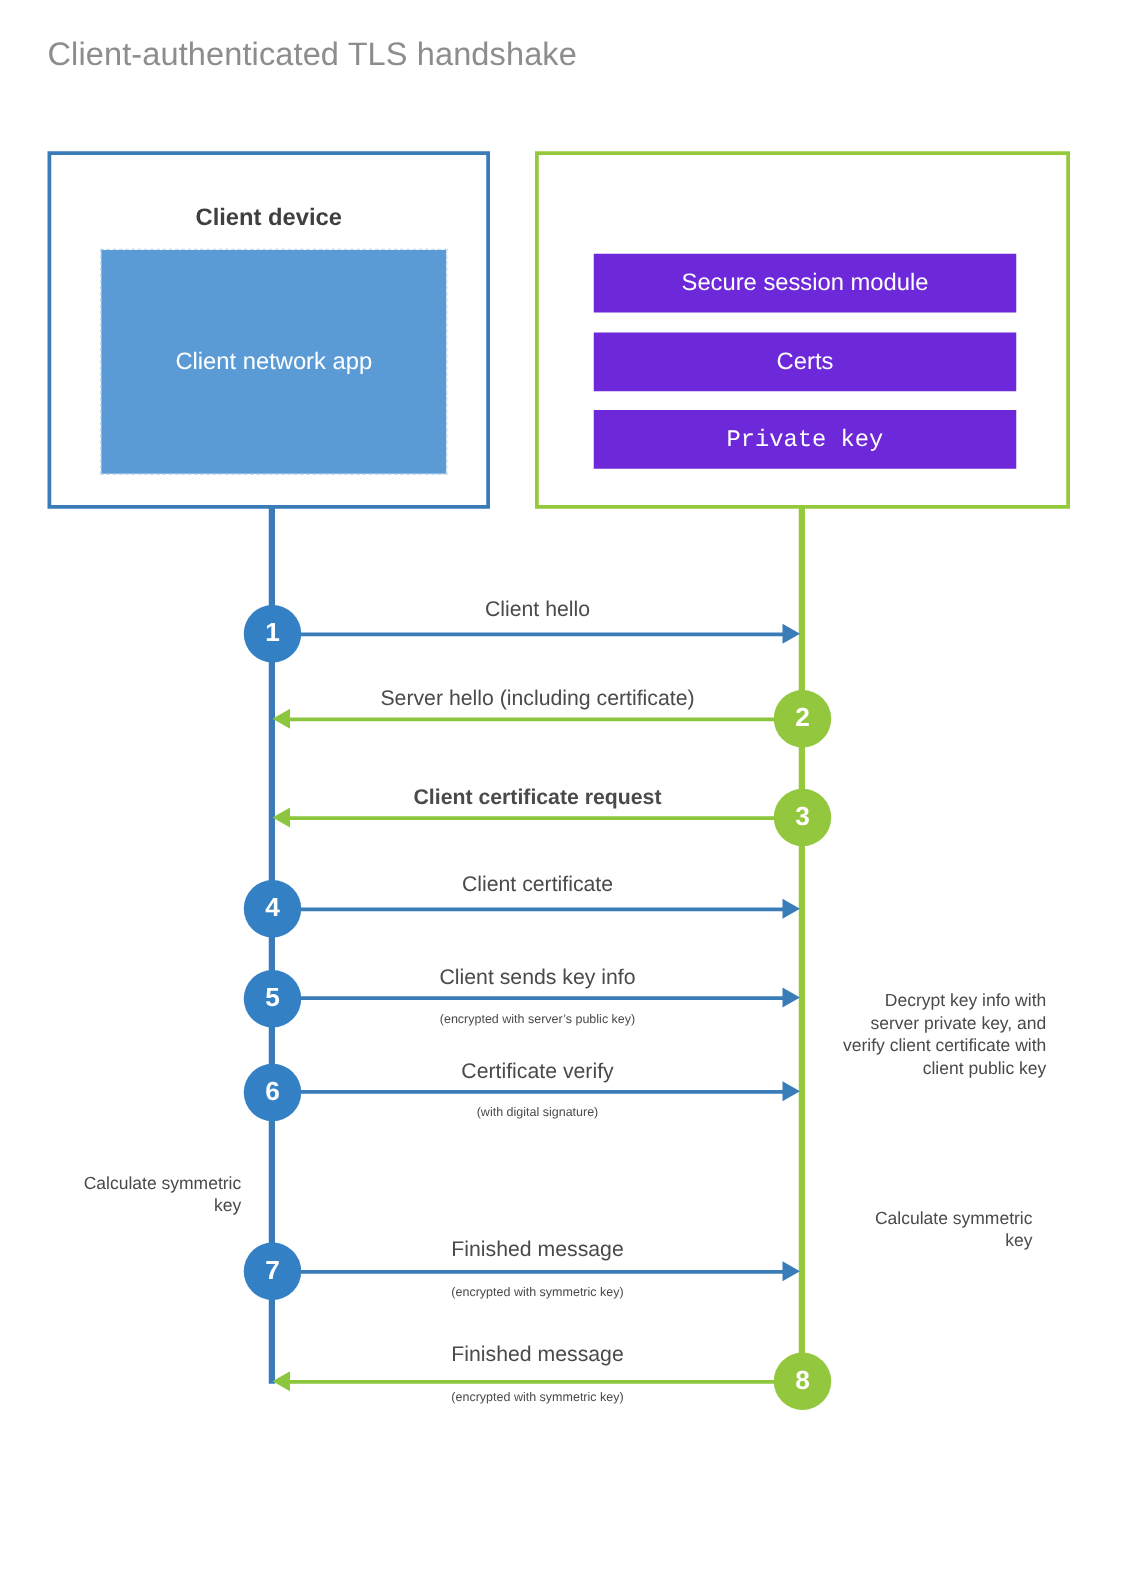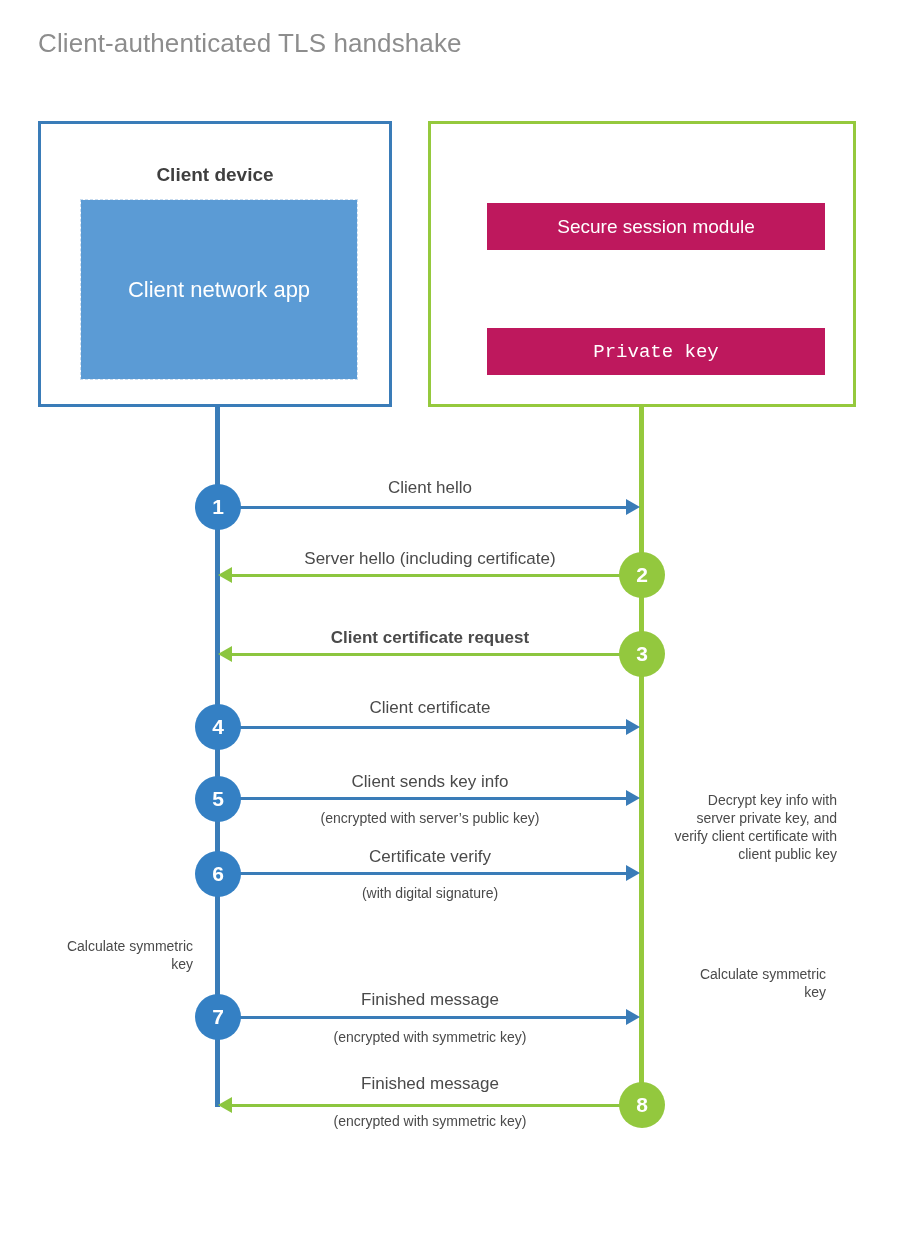--- a/index.html
+++ b/index.html
@@ -70,33 +70,33 @@
     width: 276px;
     height: 179px;
     background: #5b9bd5;
     outline: 1px dashed #c9dcef;
     display: flex;
     align-items: center;
     justify-content: center;
   }
   #client-app-label {
     color: #ffffff;
-    font-size: 22px;
+    font-size: 19px;
     line-height: 26px;
     text-align: center;
     width: 200px;
   }
 
   
   .server-module {
     position: absolute;
-    left: 56px;
+    left: 44px;
     width: 338px;
     height: 47px;
-    background: #be185d;
+    background: #6d28d9;
     display: flex;
     align-items: center;
     justify-content: center;
   }
   .server-module-label {
     color: #ffffff;
     font-size: 19px;
     text-align: center;
   }
   #server-module-0 { top: 79px; }
@@ -165,21 +165,21 @@
   .msg-label {
     position: absolute;
     text-align: center;
     font-size: 17px;
     color: #4a4a4a;
     white-space: nowrap;
   }
   .msg-sublabel {
     position: absolute;
     text-align: center;
-    font-size: 14px;
+    font-size: 10px;
     color: #4a4a4a;
     white-space: nowrap;
   }
 
   
   .side-note {
     position: absolute;
     font-size: 14px;
     line-height: 18px;
     color: #4a4a4a;
@@ -198,20 +198,23 @@
     <div class="entity-title">Client device</div>
     <div id="client-app-block">
       <div id="client-app-label">Client network app</div>
     </div>
   </div>
 
   <div id="server-box" class="entity-box">
     <div id="server-module-0" class="server-module">
       <div class="server-module-label">Secure session module</div>
     </div>
+    <div id="server-module-1" class="server-module">
+      <div class="server-module-label">Certs</div>
+    </div>
     <div id="server-module-2" class="server-module">
       <div class="server-module-label">Private key</div>
     </div>
   </div>
 
   <div id="client-lifeline" class="lifeline"></div>
   <div id="server-lifeline" class="lifeline"></div>
 
   <div class="msg-label" style="left:218px; top:478px; width:424px;">Client hello</div>
   <div class="msg-line blue" style="left:218px; top:506px; width:410px;"></div>

